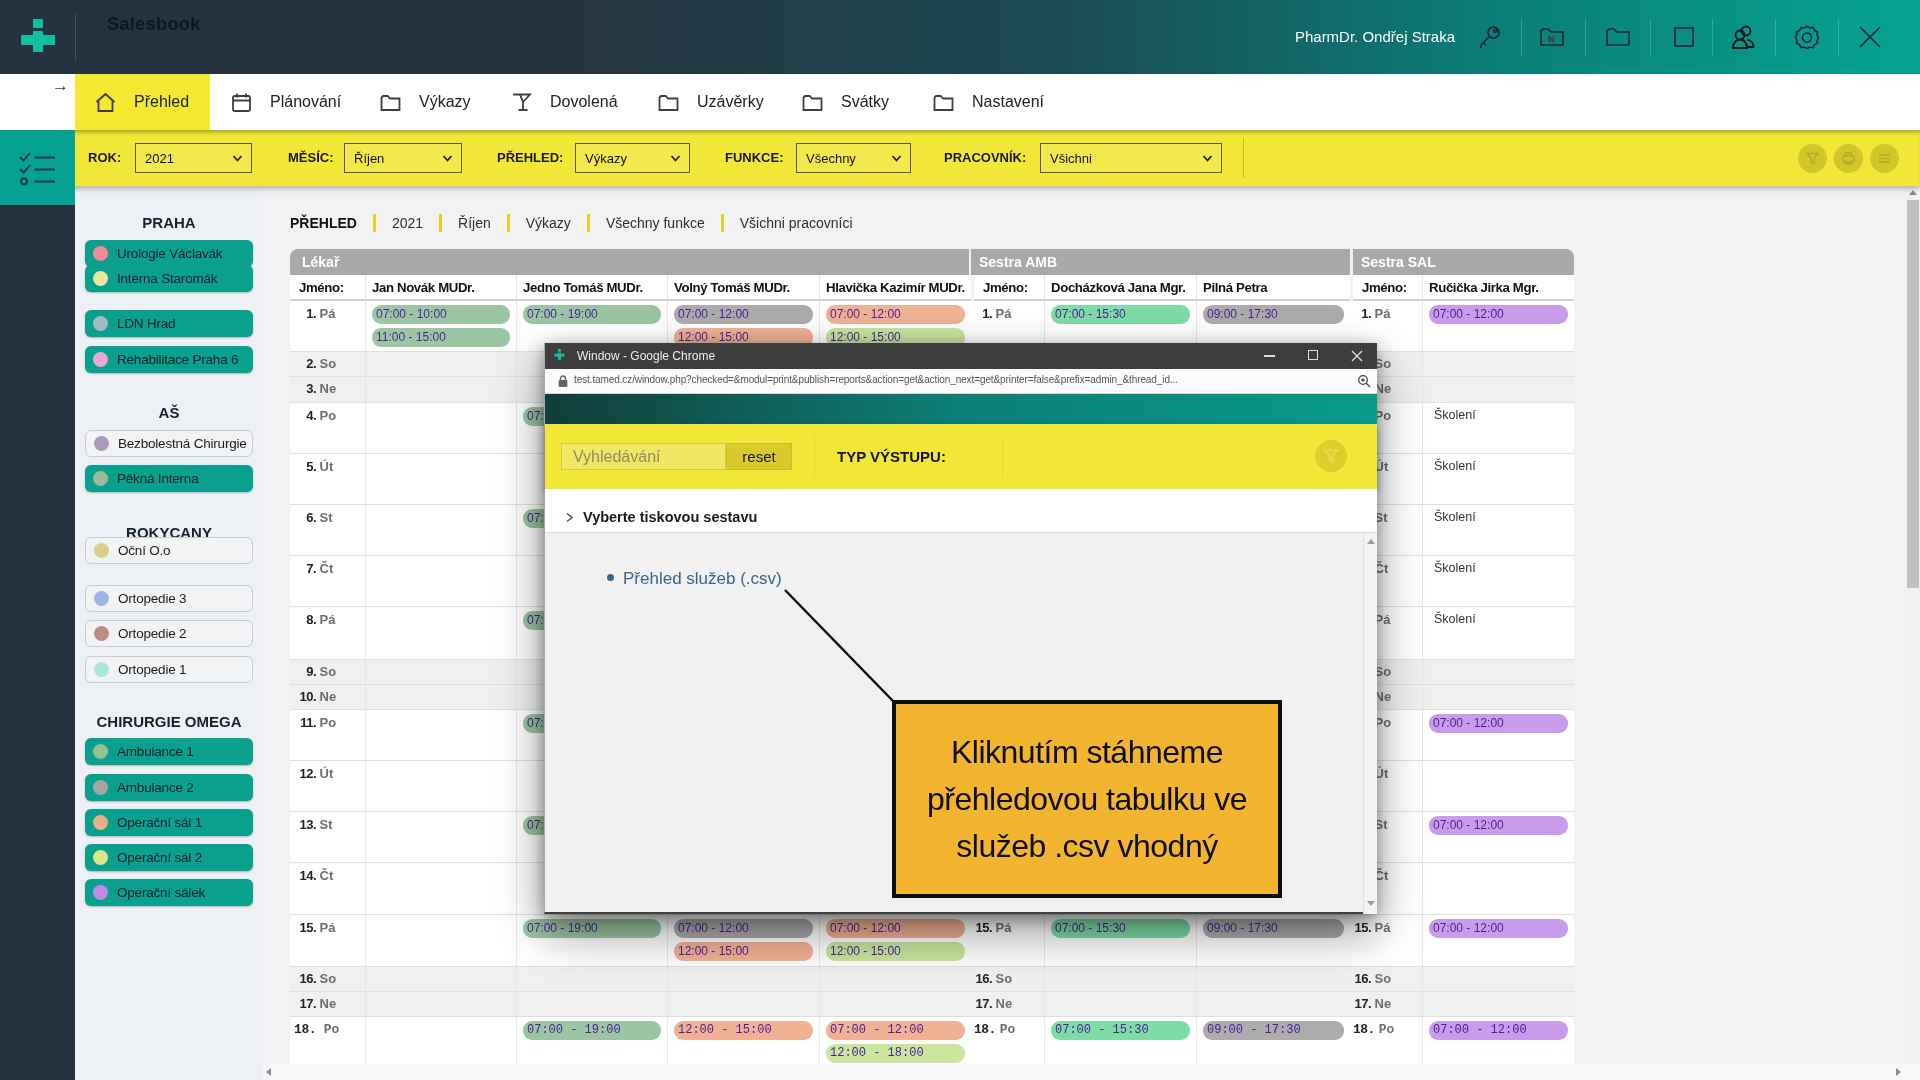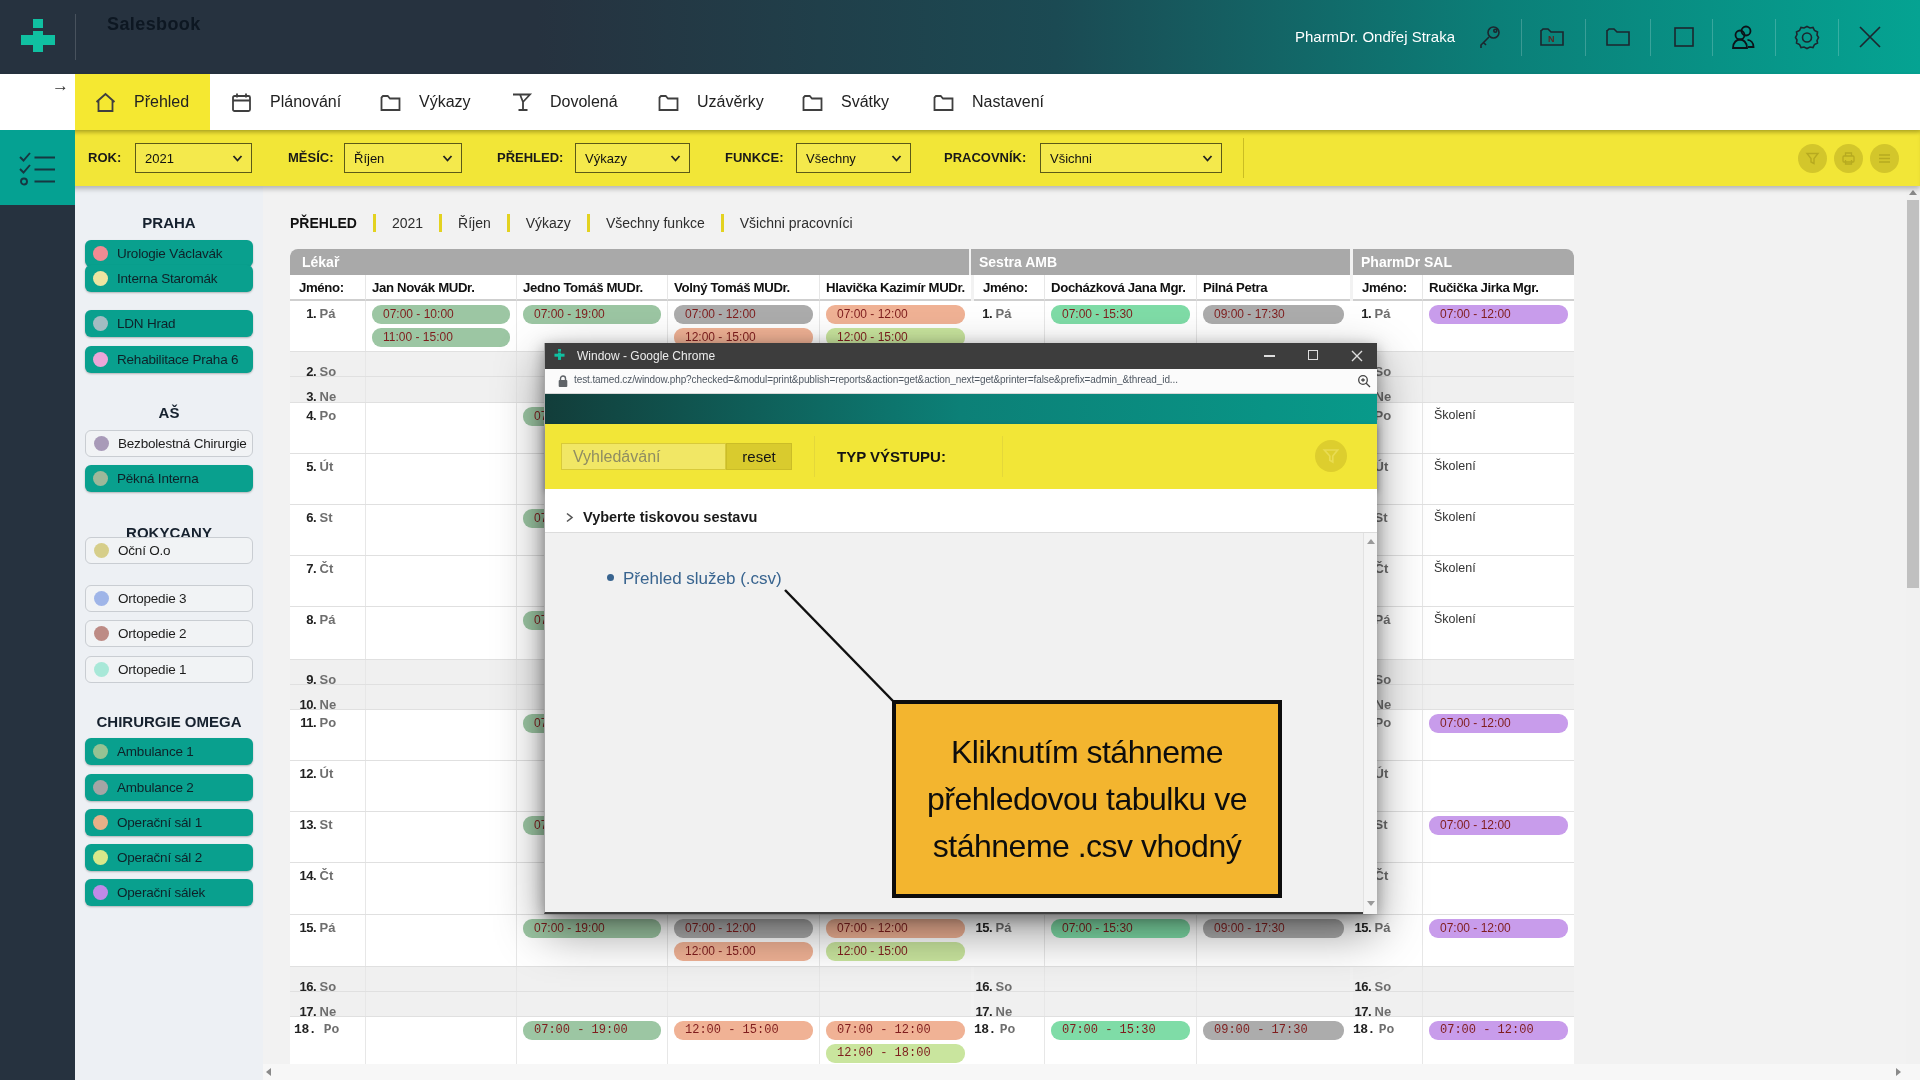--- a/index.html
+++ b/index.html
@@ -52,23 +52,23 @@
 .chead{position:absolute;top:26px;height:26px;background:#fff;font-size:13.2px;font-weight:bold;letter-spacing:-0.35px;white-space:nowrap;overflow:hidden;
  color:#111;line-height:26px;border-bottom:2px solid #cfcfcf}
 .row{position:relative;width:1284px}
 .cell{position:absolute;top:0;height:100%}
 .cb{border-right:1px solid #e7e7e7}
 .wkd{background:#fff}
 .wke .bgc{background:#f0f0f0}
 .daylab{font-size:13px;font-weight:bold;color:#6e6e6e;padding-top:5px;white-space:nowrap}
 .daylab .dn{display:inline-block;width:26px;text-align:right;color:#222;letter-spacing:-0.5px}
 .daylab.sm .dn{width:18px}
-.wke .daylab{padding-top:12px}
-.pill{height:19px;border-radius:9px;margin:4px 6px 0 6px;font-size:12px;color:#7f1d1d;
- line-height:19px;padding-left:11px;white-space:nowrap}
+.wke .daylab{padding-top:4px}
+.pill{height:19px;border-radius:9px;margin:4px 6px 0 6px;font-size:12px;color:#4c1d95;
+ line-height:19px;padding-left:4px;white-space:nowrap}
 .p1st{margin-top:4px}
 .sage{background:#9cc6a3}.gray{background:#acacac}.salmon{background:#f0b295}
 .lgreen{background:#c9e59e}.mint{background:#7fdca7}.purple{background:#c89ceb}
 .skol{font-size:12.5px;color:#333;padding:5px 0 0 11px}
 
 #vsb{left:1906px;top:186px;width:14px;height:894px;background:#f1f1f1}
 #vsbth{left:1907px;top:200px;width:12px;height:388px;background:#c0c0c0}
 #hsb{left:263px;top:1064px;width:1657px;height:16px;background:#f7f7f7}
 .sarr{position:absolute;width:0;height:0}
 
@@ -246,21 +246,21 @@
 <div class="sbtn off" style="top:656px"><span class="dot" style="background:#a8e8d8"></span>Ortopedie 1</div>
 <div class="sbtn on" style="top:738px"><span class="dot" style="background:#95c293"></span>Ambulance 1</div>
 <div class="sbtn on" style="top:774px"><span class="dot" style="background:#a5a5a5"></span>Ambulance 2</div>
 <div class="sbtn on" style="top:809px"><span class="dot" style="background:#e8b088"></span>Operační sál 1</div>
 <div class="sbtn on" style="top:844px"><span class="dot" style="background:#d8e88a"></span>Operační sál 2</div>
 <div class="sbtn on" style="top:879px"><span class="dot" style="background:#c08ae8"></span>Operační sálek</div>
 <div class="abs" id="bc"><b>PŘEHLED</b><span class="sep"></span>2021<span class="sep"></span>Říjen<span class="sep"></span>Výkazy<span class="sep"></span>Všechny funkce<span class="sep"></span>Všichni pracovníci</div>
 <div class="abs" id="tbl">
     <div class="ghead" style="left:0;width:679px;border-radius:8px 0 0 0">Lékař</div>
     <div class="ghead" style="left:681px;width:379px;padding-left:8px">Sestra AMB</div>
-    <div class="ghead" style="left:1063px;width:221px;padding-left:8px;border-radius:0 8px 0 0">PharmDr SAL</div>
+    <div class="ghead" style="left:1063px;width:221px;padding-left:8px;border-radius:0 8px 0 0">Sestra SAL</div>
     <div class="chead" style="left:0px;width:76px;border-right:1px solid #e7e7e7;padding-left:9px">Jméno:</div>
     <div class="chead" style="left:76px;width:151px;border-right:1px solid #e7e7e7;padding-left:6px">Jan Novák MUDr.</div>
     <div class="chead" style="left:227px;width:151px;border-right:1px solid #e7e7e7;padding-left:6px">Jedno Tomáš MUDr.</div>
     <div class="chead" style="left:378px;width:152px;border-right:1px solid #e7e7e7;padding-left:6px">Volný Tomáš MUDr.</div>
     <div class="chead" style="left:530px;width:151px;padding-left:6px">Hlavička Kazimír MUDr.</div>
     <div class="chead" style="left:684px;width:71px;border-right:1px solid #e7e7e7;padding-left:9px">Jméno:</div>
     <div class="chead" style="left:755px;width:152px;border-right:1px solid #e7e7e7;padding-left:6px">Docházková Jana Mgr.</div>
     <div class="chead" style="left:907px;width:153px;padding-left:6px">Pilná Petra</div>
     <div class="chead" style="left:1063px;width:70px;border-right:1px solid #e7e7e7;padding-left:9px">Jméno:</div>
     <div class="chead" style="left:1133px;width:151px;padding-left:6px">Ručička Jirka Mgr.</div>
@@ -719,13 +719,13 @@
   <div class="sarr" style="left:3px;top:368px;border-left:4px solid transparent;border-right:4px solid transparent;border-top:5px solid #9a9a9a"></div>
  </div>
  <div class="abs" id="plink"><span class="bdot"></span>Přehled služeb (.csv)</div>
 </div>
 <svg class="abs" id="aline" width="1920" height="1080" viewBox="0 0 1920 1080" style="pointer-events:none">
  <path d="M785 590 L893 701" stroke="#101010" stroke-width="2.5" fill="none"></path>
 </svg>
 <div class="abs" id="obox">
  <div>Kliknutím stáhneme</div>
     <div>přehledovou tabulku ve</div>
-    <div>stáhneme .csv vhodný</div>
+    <div>služeb .csv vhodný</div>
 </div>
 </body></html>

